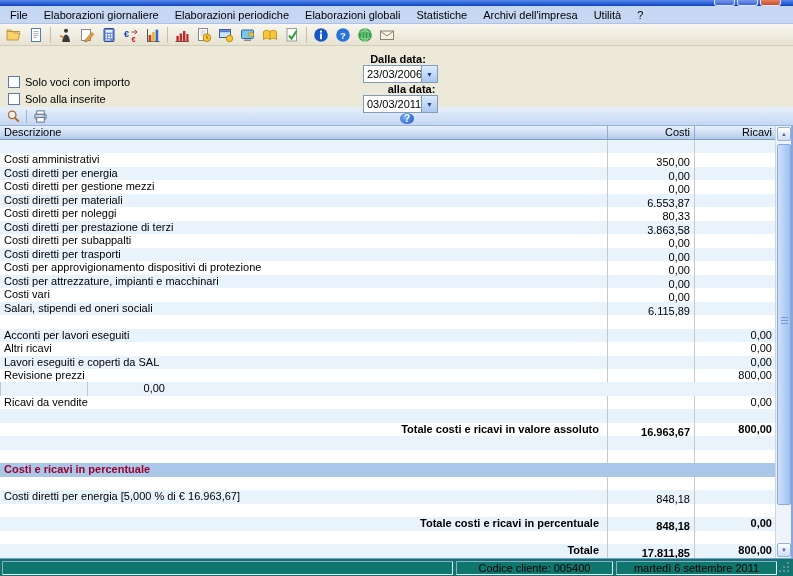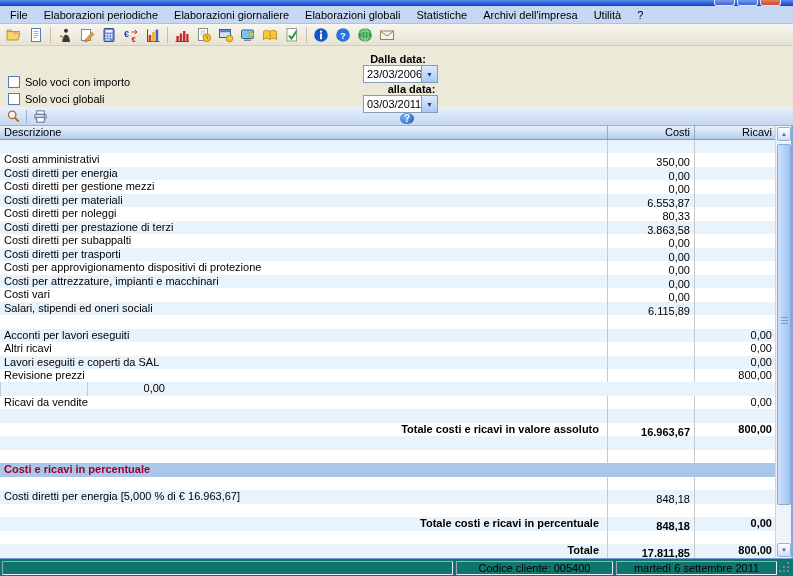--- a/index.html
+++ b/index.html
@@ -79,22 +79,22 @@
   <div class="titlebar">
     <div class="winbtns">
       <span class="wbtn minb"></span>
       <span class="wbtn maxb"></span>
       <span class="wbtn closeb"></span>
     </div>
   </div>
 
   <div class="menubar" id="menubar">
       <span class="mitem">File</span>
+      <span class="mitem">Elaborazioni giornaliere</span>
       <span class="mitem">Elaborazioni periodiche</span>
-      <span class="mitem">Elaborazioni giornaliere</span>
       <span class="mitem">Elaborazioni globali</span>
       <span class="mitem">Statistiche</span>
       <span class="mitem">Archivi dell'impresa</span>
       <span class="mitem">Utilità</span>
       <span class="mitem">?</span>
     </div>
 
   <div class="toolbar" id="toolbar">
       <button class="tbtn">
         <span>
@@ -273,21 +273,21 @@
         <span class="combo-btn">▼</span>
       </span>
       <span class="helpball">?</span>
     </div>
     <div class="chkrow">
       <span class="chk"></span>
       <span>Solo voci con importo</span>
     </div>
     <div class="chkrow">
       <span class="chk"></span>
-      <span>Solo voci globali</span>
+      <span>Solo alla inserite</span>
     </div>
   </div>
 
   <div class="tool2" id="tool2">
       <button class="t2btn">
         <span>
           <svg viewBox="0 0 16 16">
             <circle cx="6.6" cy="6.2" r="4" fill="#eaf2fc" stroke="#b06a18" stroke-width="1.4"></circle>
             <path d="M9.6 9.4l4 4" stroke="#b06a18" stroke-width="2" fill="none"></path>
           </svg>

